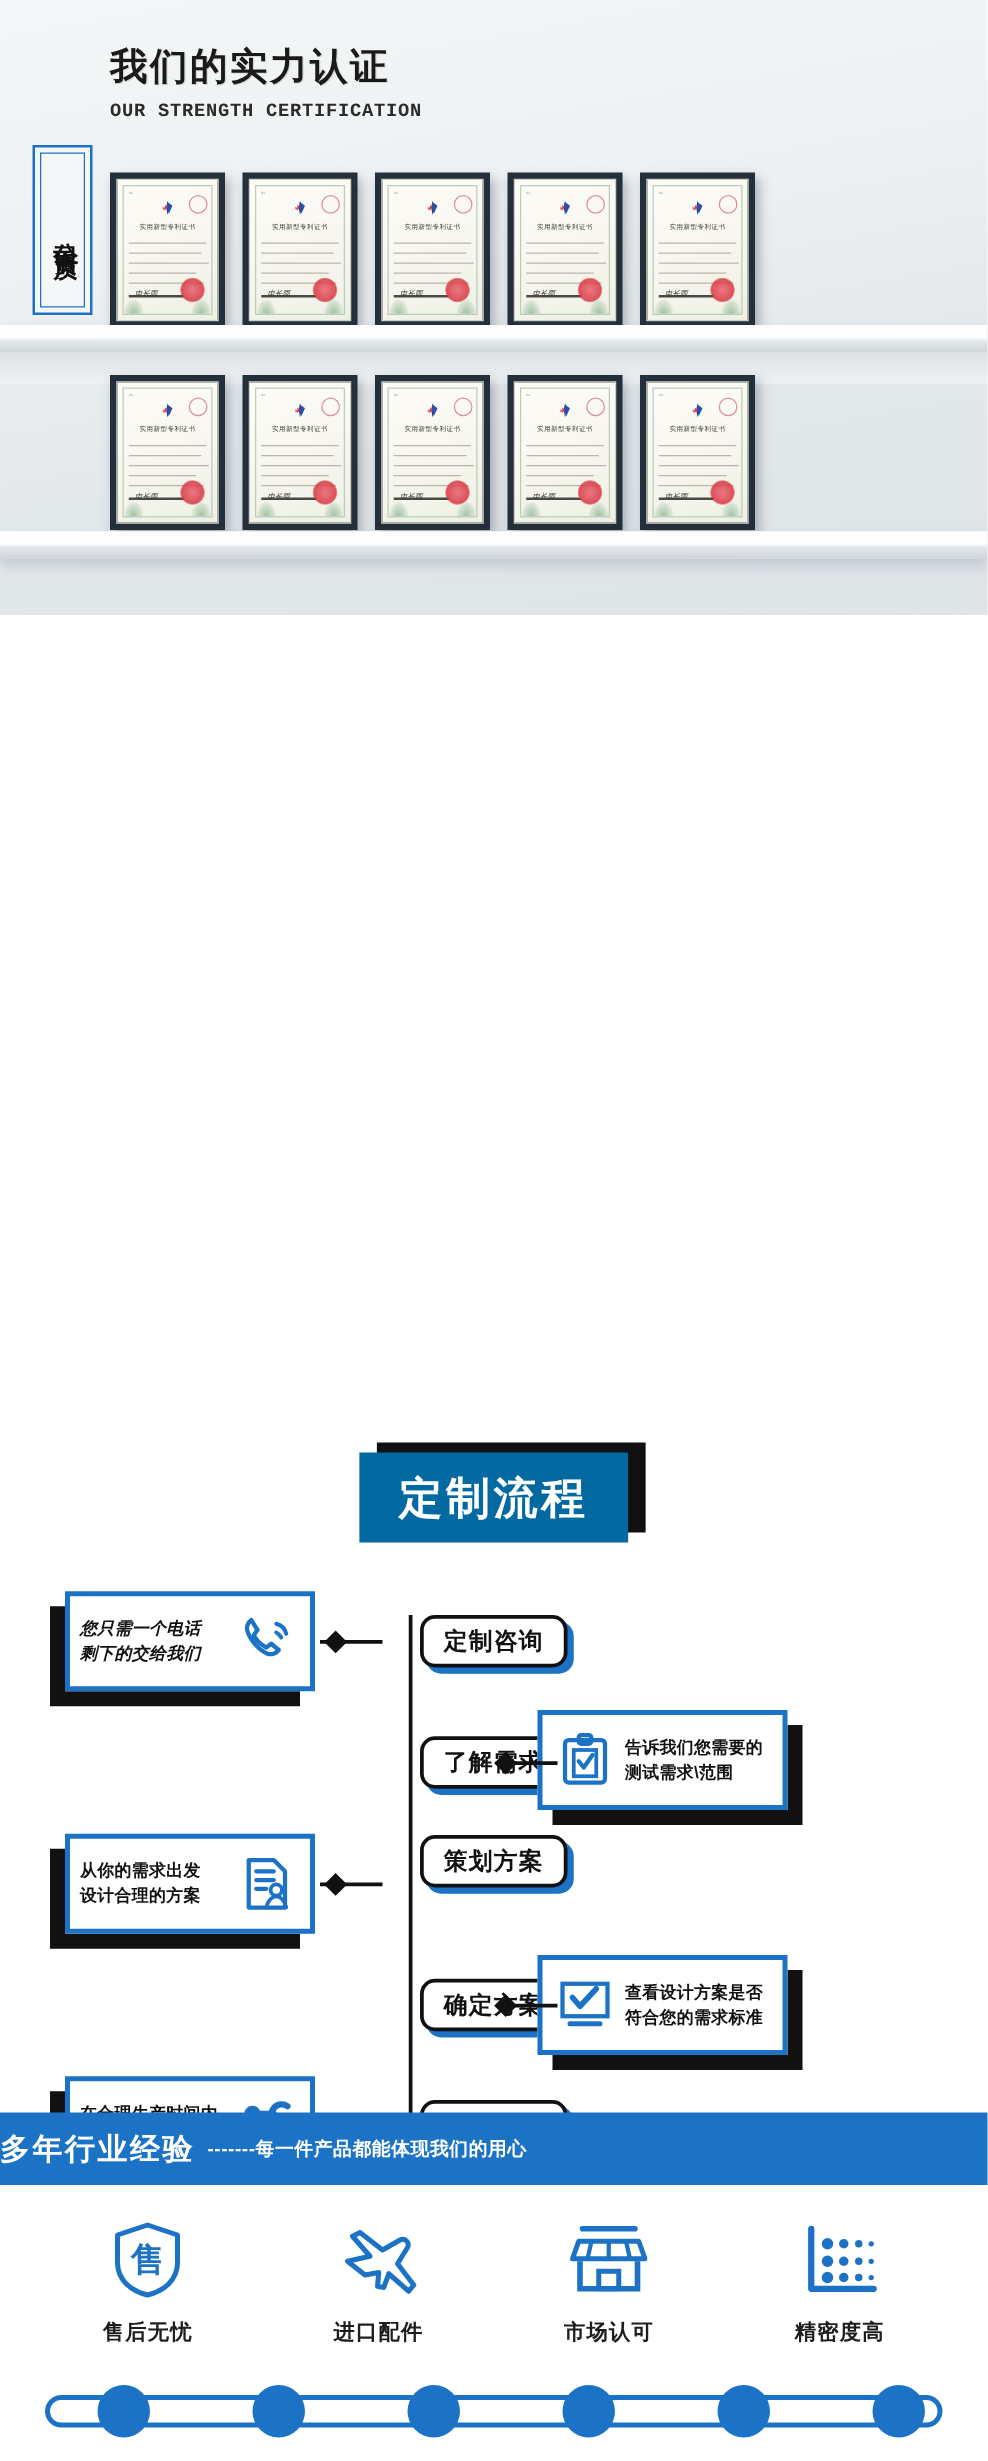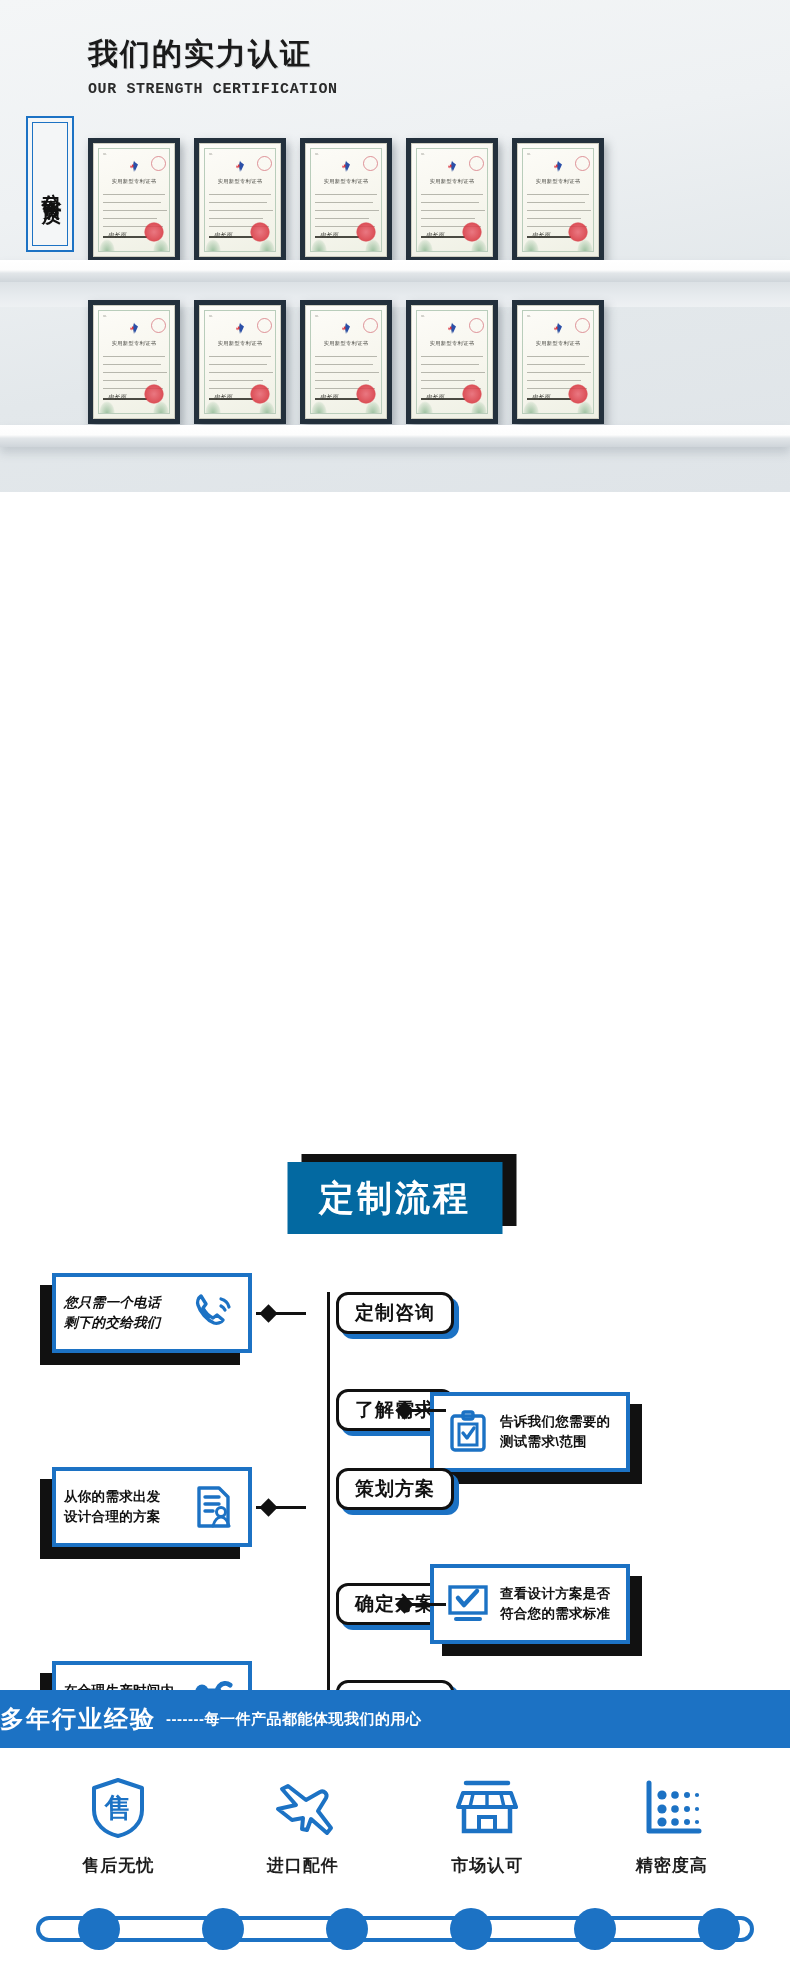--- a/index.html
+++ b/index.html
@@ -498,21 +498,21 @@
     </div>
       </div>
       <div class="conn" style="top: 820px; left: 256px; width: 50px;"></div>
       <div class="diamond" style="top: 815px; left: 262px;"></div>
       <div class="step" style="top: 897px;">
         <div class="pill-sh"></div>
     <div class="pill">
       <span>了解需求</span>
     </div>
       </div>
-      <div class="card right" style="top: 900px; left: 430px;">
+      <div class="card right" style="top: 876px; left: 430px;">
         <div class="sh"></div>
     <div class="box">
       <div class="txt">告诉我们您需要的
 测试需求\范围</div>
       <div class="ico"><svg viewBox="0 0 52 52">
               <rect x="10" y="10" width="32" height="34" rx="3" fill="none" stroke="#1c72c4" stroke-width="3.4"></rect>
               <rect x="21" y="6" width="10" height="7" rx="2" fill="none" stroke="#1c72c4" stroke-width="3.4"></rect>
               <rect x="17" y="18" width="18" height="21" fill="none" stroke="#1c72c4" stroke-width="3"></rect>
               <path d="M21 27l4 5 7-10" fill="none" stroke="#1c72c4" stroke-width="3.4" stroke-linecap="round" stroke-linejoin="round"></path>
             </svg></div>

